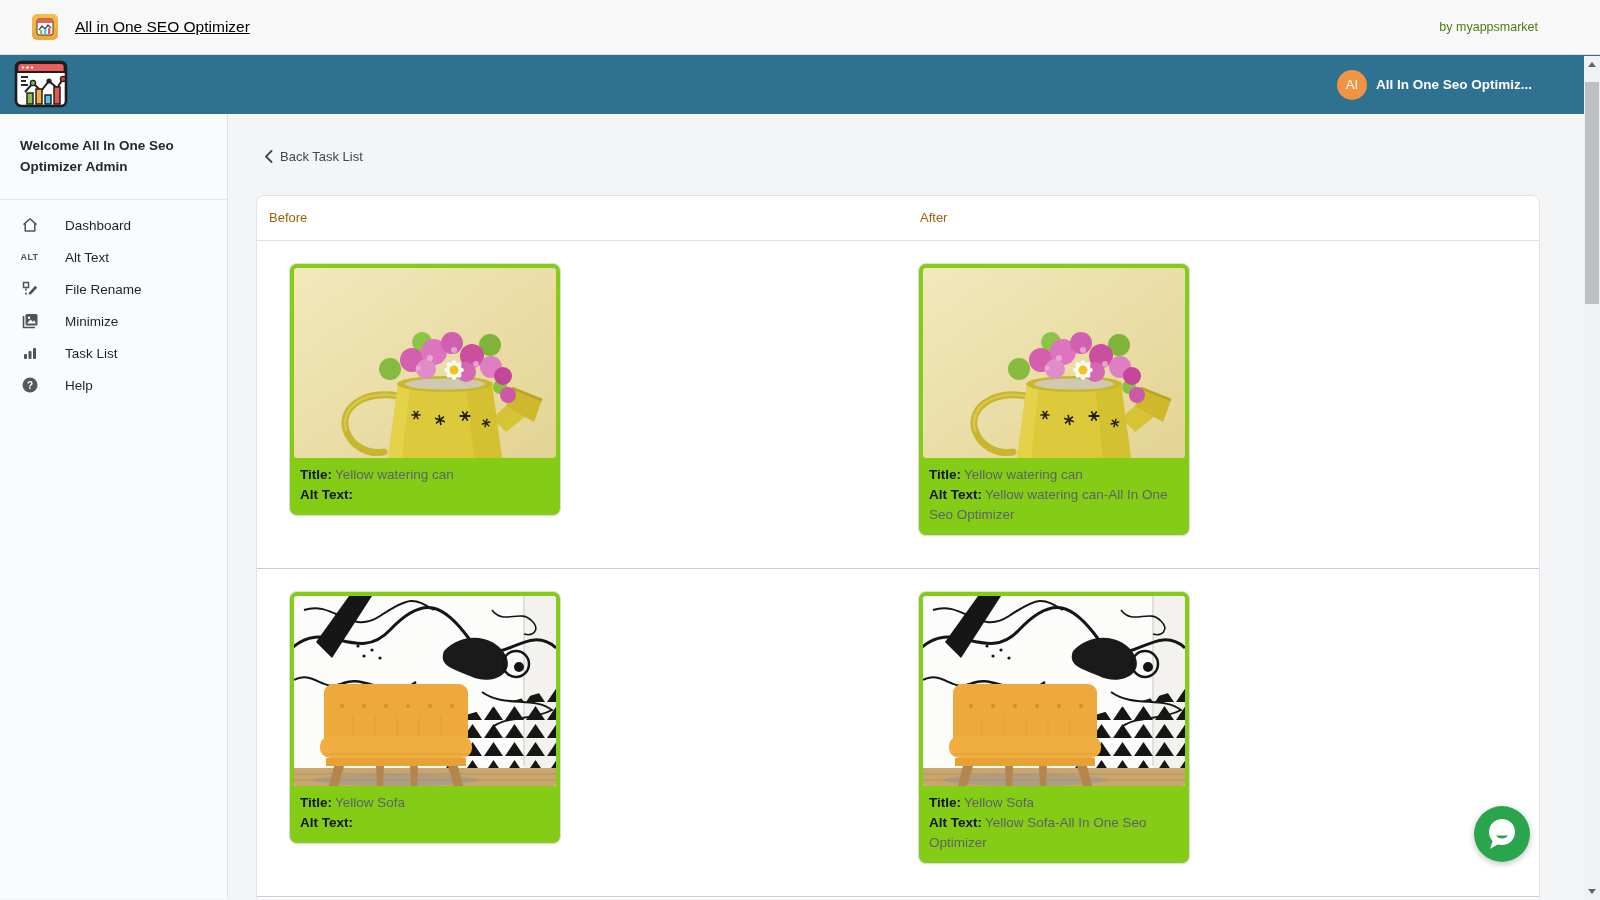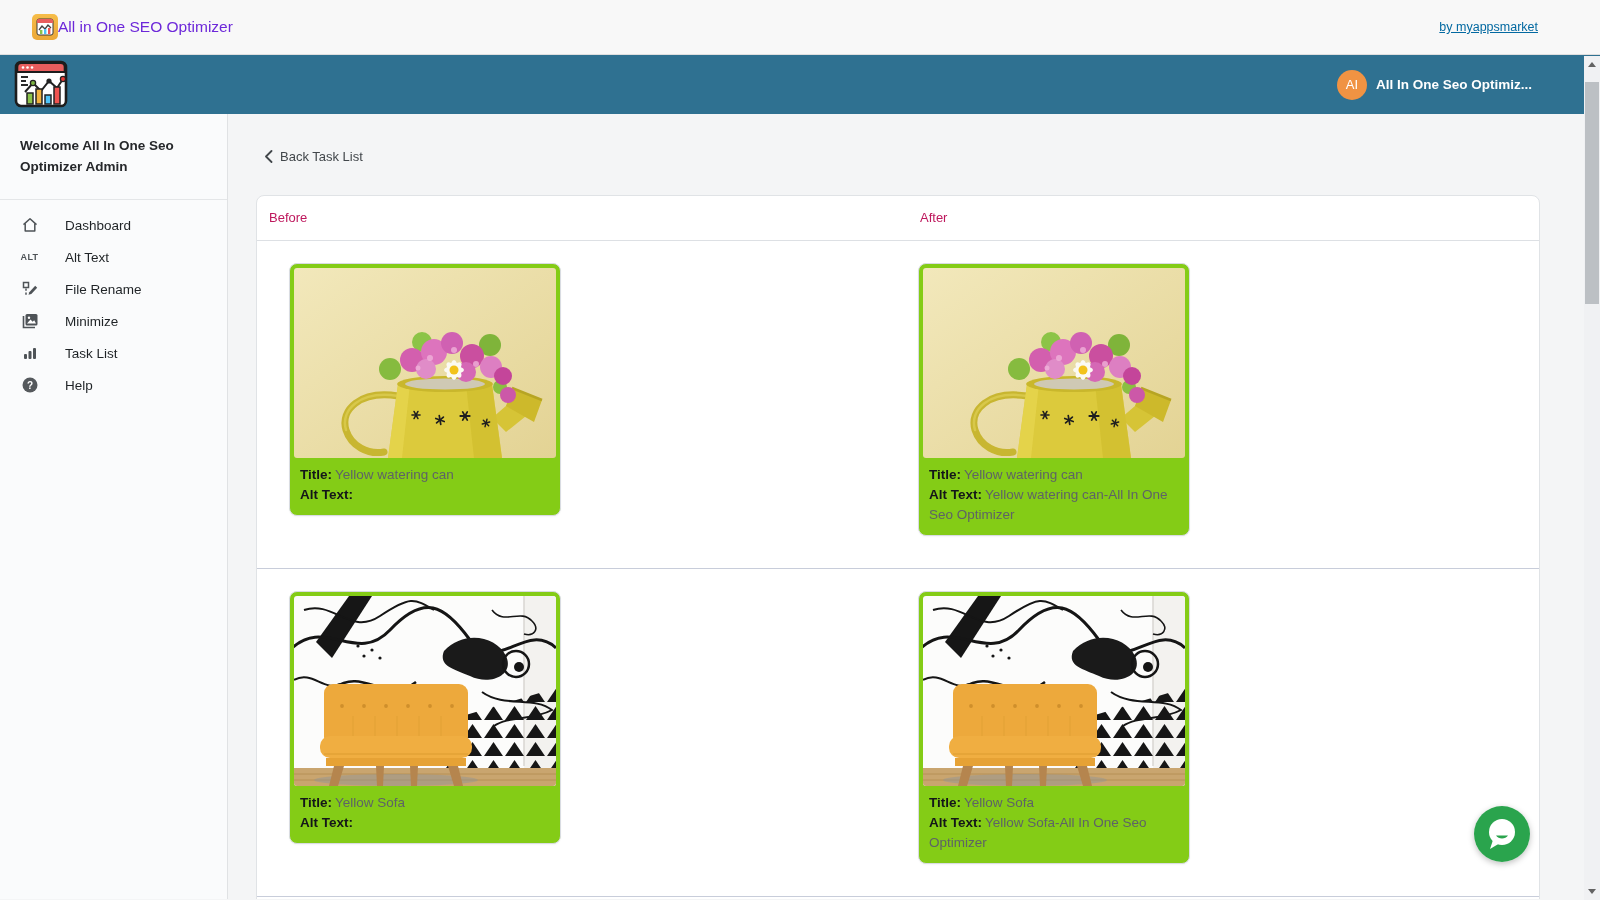--- a/index.html
+++ b/index.html
@@ -10,22 +10,22 @@
   }
   
   .topbar{
     height:55px;background:#f8f8f8;border-bottom:1px solid #dfdfdf;
     display:flex;align-items:center;padding-left:32px;box-sizing:border-box;width:1600px;
   }
   .app-icon{
     width:26px;height:26px;border-radius:5px;background:linear-gradient(180deg,#f6bd49,#eca838);
     display:flex;align-items:center;justify-content:center;flex:0 0 auto;
   }
-  .topbar-title{font-size:15.5px;color:#6d28d9;}
-  .byline{margin-left:auto;margin-right:62px;font-size:12.5px;color:#0369a1;text-decoration:underline;}
+  .topbar-title{margin-left:17px;font-size:15.5px;color:#000000;text-decoration:underline;}
+  .byline{margin-left:auto;margin-right:62px;font-size:12.5px;color:#4d7c0f;}
   
   .appheader{
     height:59px;background:#2f7191;display:flex;align-items:center;width:1600px;box-sizing:border-box;
   }
   .brand-logo{margin-left:14px;display:flex;align-items:center;}
   .store-menu{margin-left:auto;margin-right:68px;display:flex;align-items:center;gap:9px;}
   .avatar{
     width:30px;height:30px;border-radius:50%;background:#f09343;color:#fff;
     display:flex;align-items:center;justify-content:center;font-size:13px;font-weight:400;
   }
@@ -50,21 +50,21 @@
   .main{flex:1 1 auto;position:relative;background:#f4f5f6;overflow:hidden;}
   .backlink{
     position:absolute;top:35px;left:36px;display:flex;align-items:center;gap:7px;
     font-size:13px;color:#42474b;cursor:pointer;
   }
   .card{
     position:absolute;top:81px;left:28px;width:1284px;bottom:-2px;
     background:#fff;border:1px solid #e0e3e6;border-radius:8px 8px 0 0;box-sizing:border-box;
   }
   .thead{display:flex;height:44px;border-bottom:1px solid #dde0e4;}
-  .th{width:50%;font-size:13px;color:#be185d;line-height:44px;box-sizing:border-box;}
+  .th{width:50%;font-size:13px;color:#a16207;line-height:44px;box-sizing:border-box;}
   .th-before{padding-left:12px;}
   .th-after{padding-left:22px;}
   .trow{display:flex;border-bottom:1px solid #c8cdda;padding:22px 0 32px;}
   .trow-empty{height:200px;}
   .tcell{width:50%;box-sizing:border-box;}
   .cell-before{padding-left:32px;}
   .cell-after{padding-left:20px;}
   .imgcard{
     width:272px;background:#84cc16;border:1px solid #d9dce2;border-radius:8px;
     box-shadow:0 1px 2px rgba(0,0,0,.04);box-sizing:border-box;

